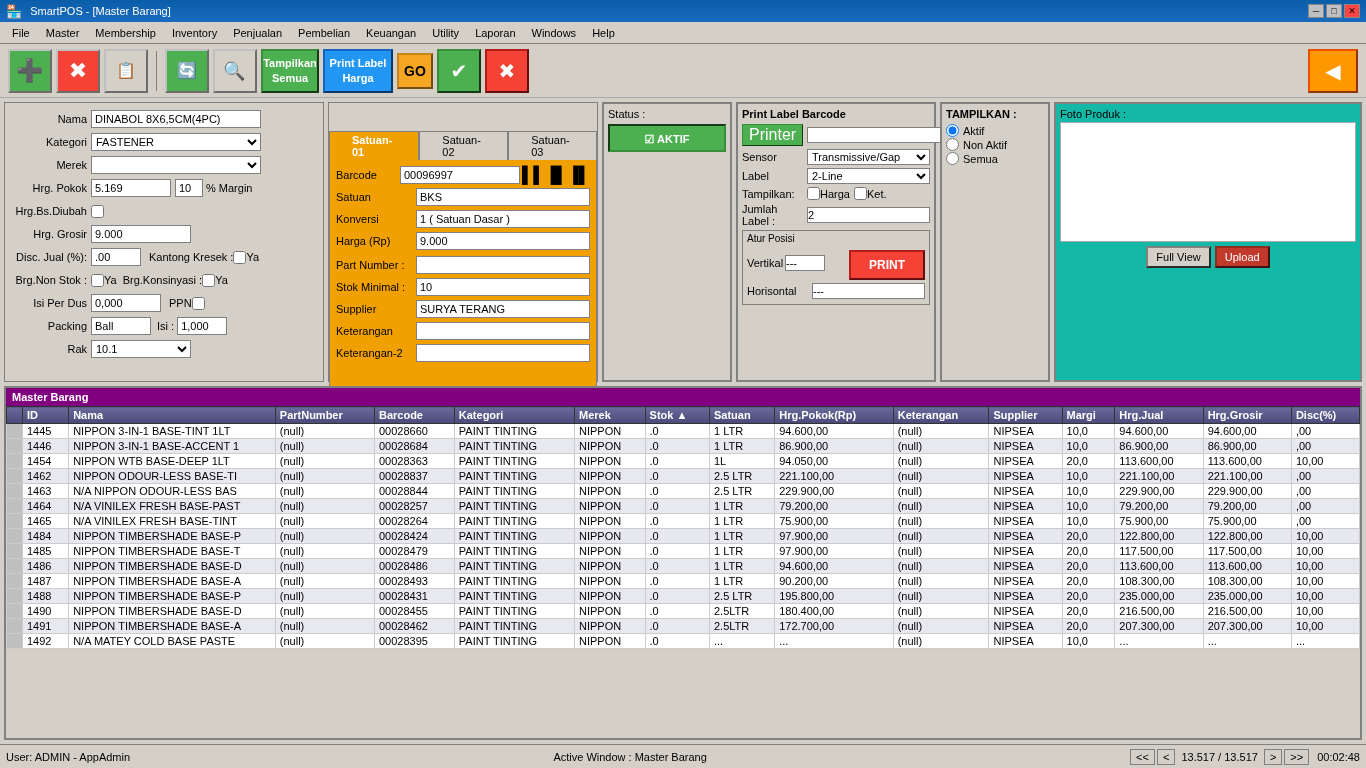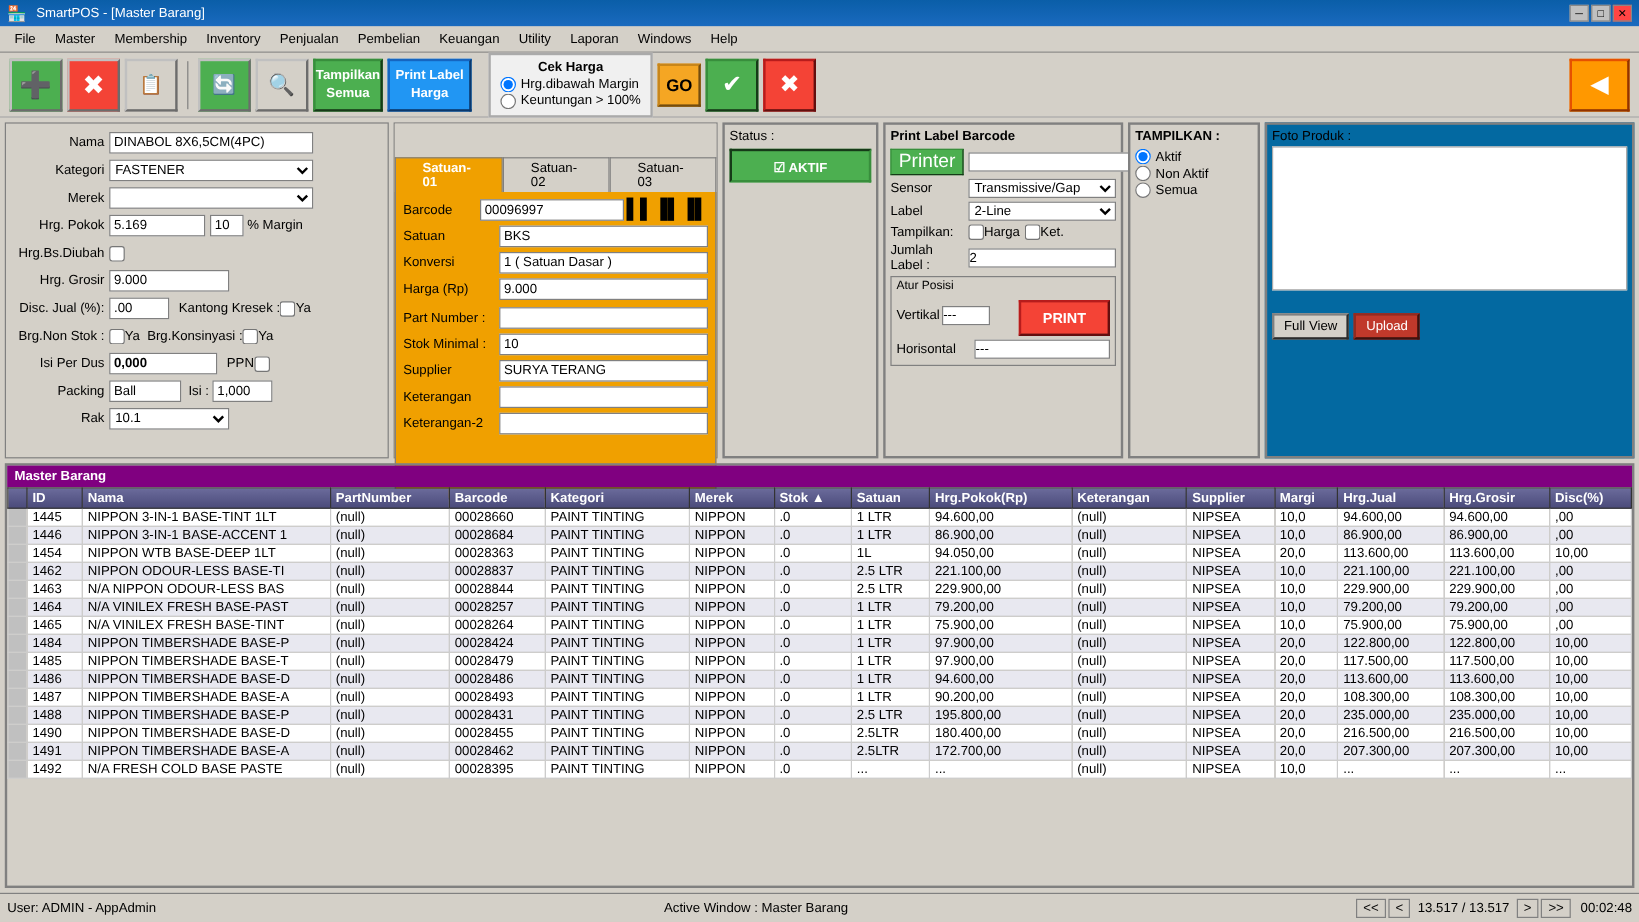--- a/index.html
+++ b/index.html
@@ -266,33 +266,33 @@
       background: #d4d0c8;
       padding: 4px;
       width: 110px;
       flex-shrink: 0;
     }
     #tampilkan-box .title { font-weight: bold; margin-bottom: 4px; }
 
     
     #foto-box {
       border: 2px solid #808080;
-      background: #0369a1;
+      background: #14b8a6;
       padding: 4px;
       flex: 1;
     }
     #foto-box .title { font-size: 11px; margin-bottom: 2px; }
     #foto-img-area {
       background: white;
       border: 1px solid #aaa;
       width: 100%;
       height: 120px;
     }
     .foto-buttons {
-      display: flex; gap: 4px; margin-top: 19px;
+      display: flex; gap: 4px; margin-top: 4px; justify-content: center;
     }
     .btn-fullview {
       background: #d4d0c8; border: 2px outset #808080;
       padding: 3px 8px; cursor: pointer; font-size: 11px;
     }
     .btn-upload {
       background: #c0392b; color: white; border: 2px outset #922b21;
       padding: 3px 8px; cursor: pointer; font-size: 11px;
     }
 
@@ -412,31 +412,20 @@
   <div class="separator"></div>
   <div class="toolbar-btn refresh" style="font-size:16px;">🔄</div>
   <div class="toolbar-btn gray-search" style="font-size:18px;">🔍</div>
   <div class="btn-tampil" style="line-height:1.3;">
     <span>Tampilkan<br>Semua</span>
   </div>
   <div class="btn-print" style="line-height:1.3;">
     <span>Print Label<br>Harga</span>
   </div>
 
-  <div class="cek-harga-box">
-    <div class="title">Cek Harga</div>
-    <div class="radio-row">
-      <input type="radio" name="cekharga" checked="" style="">
-      <span>Hrg.dibawah Margin</span>
-    </div>
-    <div class="radio-row">
-      <input type="radio" name="cekharga" style="">
-      <span>Keuntungan &gt; 100%</span>
-    </div>
-  </div>
   <div class="btn-go">GO</div>
   <div class="btn-check">✔</div>
   <div class="btn-cancel">✖</div>
   <div class="btn-back" style="margin-left:auto;">◀</div>
 </div>
 
 <div id="main">
 
   <div id="form-area">
 
@@ -481,21 +470,21 @@
       <div class="form-row">
         <span class="form-label">Brg.Non Stok :</span>
         <input type="checkbox" style="">
         <span>Ya</span>
         <span style="margin-left:6px;">Brg.Konsinyasi :</span>
         <input type="checkbox" style="">
         <span>Ya</span>
       </div>
       <div class="form-row">
         <span class="form-label">Isi Per Dus</span>
-        <input type="text" class="form-input" style="width: 90px; font-weight: bold;" value="0,000">
+        <input type="text" class="form-input" style="width: 70px;" value="0,000">
         <span style="margin-left:8px;">PPN</span>
         <input type="checkbox" style="">
       </div>
       <div class="form-row">
         <span class="form-label">Packing</span>
         <input type="text" class="form-input" style="width: 60px;" value="Ball">
         <span style="margin-left:6px;">Isi :</span>
         <input type="text" class="form-input" style="width: 50px; margin-left: 3px;" value="1,000">
       </div>
       <div class="form-row">
@@ -913,21 +902,21 @@
                 <td>(null)</td>
                 <td>NIPSEA</td>
                 <td>20,0</td>
                 <td>207.300,00</td>
                 <td>207.300,00</td>
                 <td>10,00</td>
               </tr>
               <tr>
                 <td class="row-num"></td>
                 <td>1492</td>
-                <td>N/A FRESH COLD BASE PASTE</td>
+                <td>N/A MATEY COLD BASE PASTE</td>
                 <td>(null)</td>
                 <td>00028395</td>
                 <td>PAINT TINTING</td>
                 <td>NIPPON</td>
                 <td>.0</td>
                 <td>...</td>
                 <td>...</td>
                 <td>(null)</td>
                 <td>NIPSEA</td>
                 <td>10,0</td>

